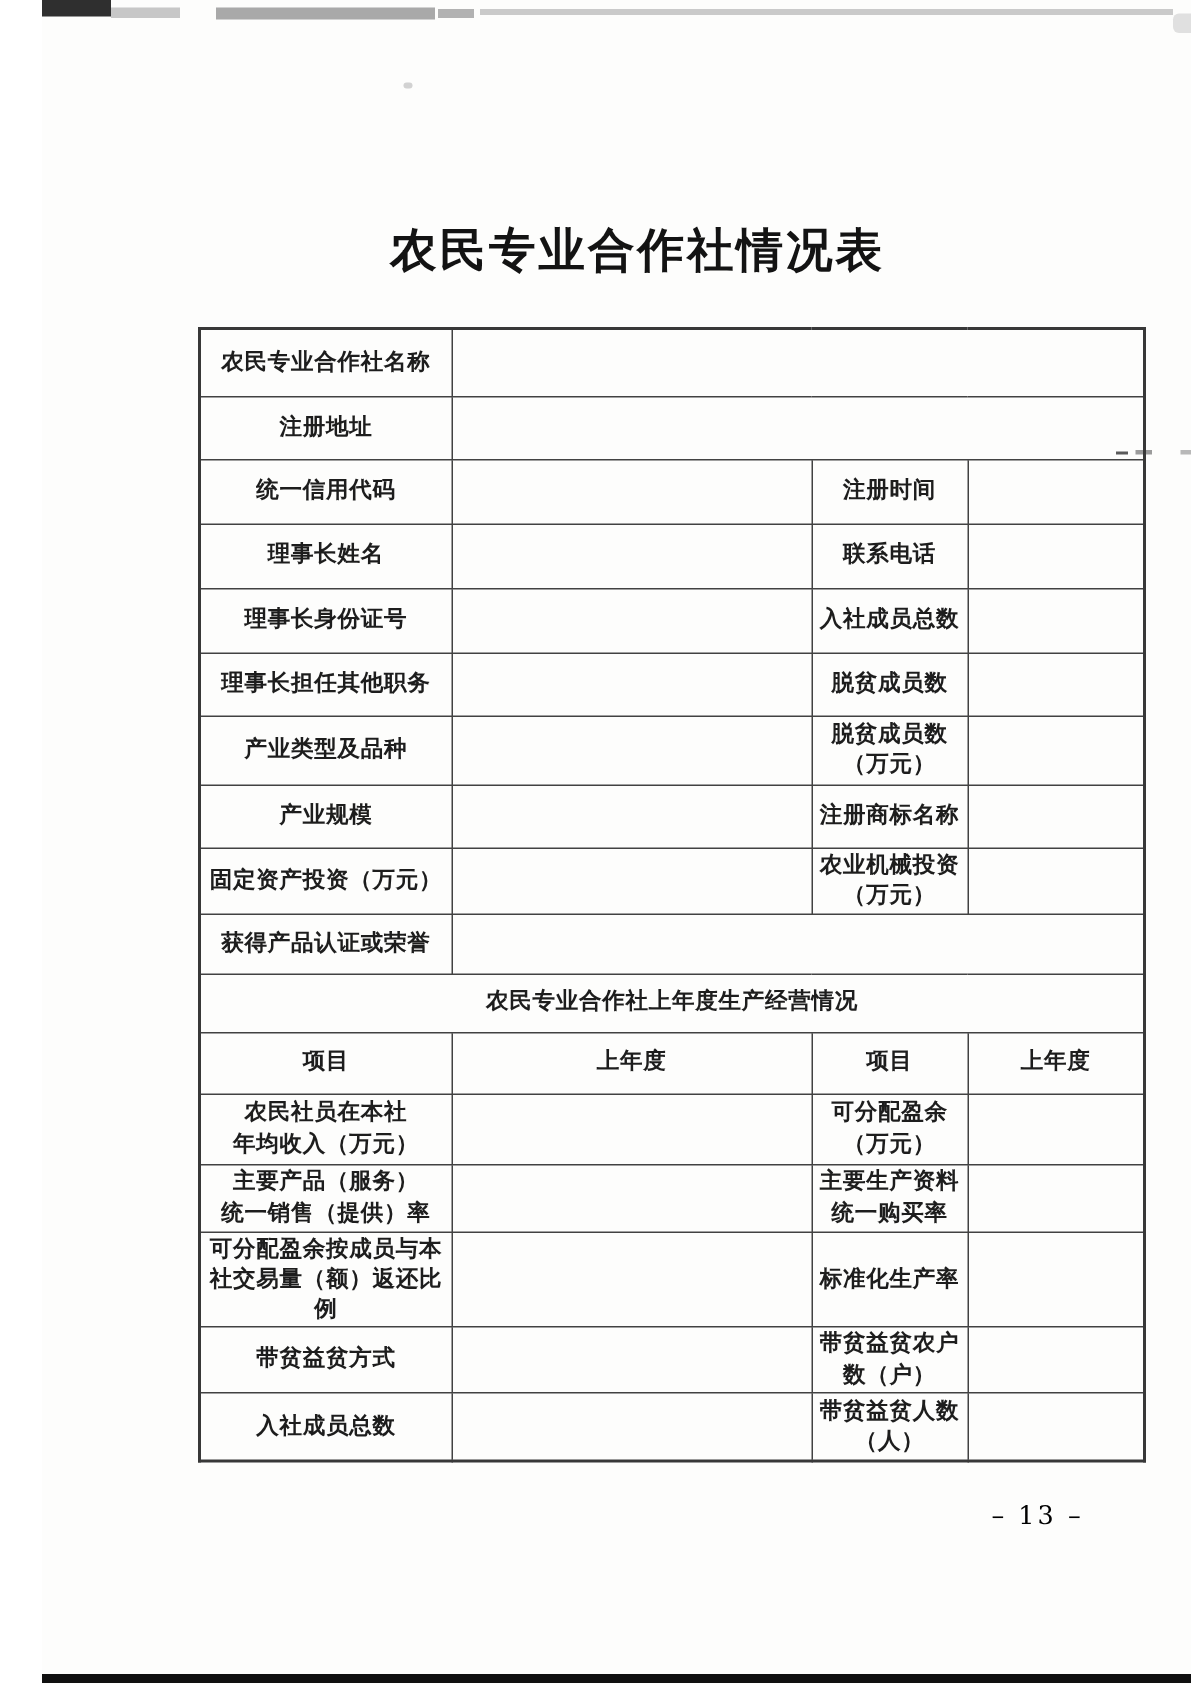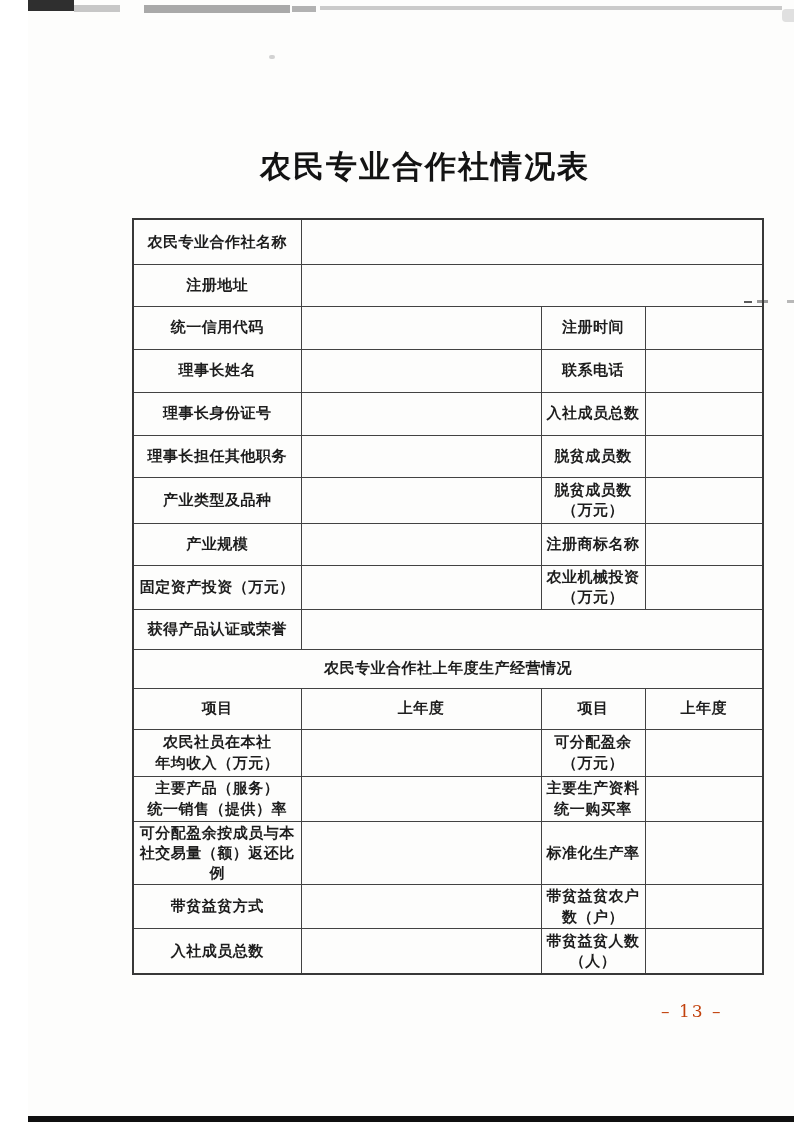--- a/index.html
+++ b/index.html
@@ -65,21 +65,21 @@
     white-space: normal;
   }
 
   
   .page-number {
     position: absolute;
     left: 633px;
     top: 1001px;
     font-family: "DejaVu Serif", "Liberation Serif", serif;
     font-size: 17px;
-    color: #c2410c;
+    color: #000000;
     letter-spacing: 2px;
     text-align: center;
   }
 
   
   .artifact { position: absolute; pointer-events: none; }
   .a-band1  { left: 0;   top: 3;    width: 46px;  height: 11px;  background: #2f2f2f; }
   .a-band1b { left: 46px; top: 5px;  width: 46px;  height: 7px;   background: #9a9a9a; opacity: .55; }
   .a-band2  { left: 116px; top: 5px; width: 146px; height: 8px;   background: #7d7d7d; opacity: .65; }
   .a-band3  { left: 264px; top: 6px; width: 24px;  height: 6px;   background: #8a8a8a; opacity: .65; }

